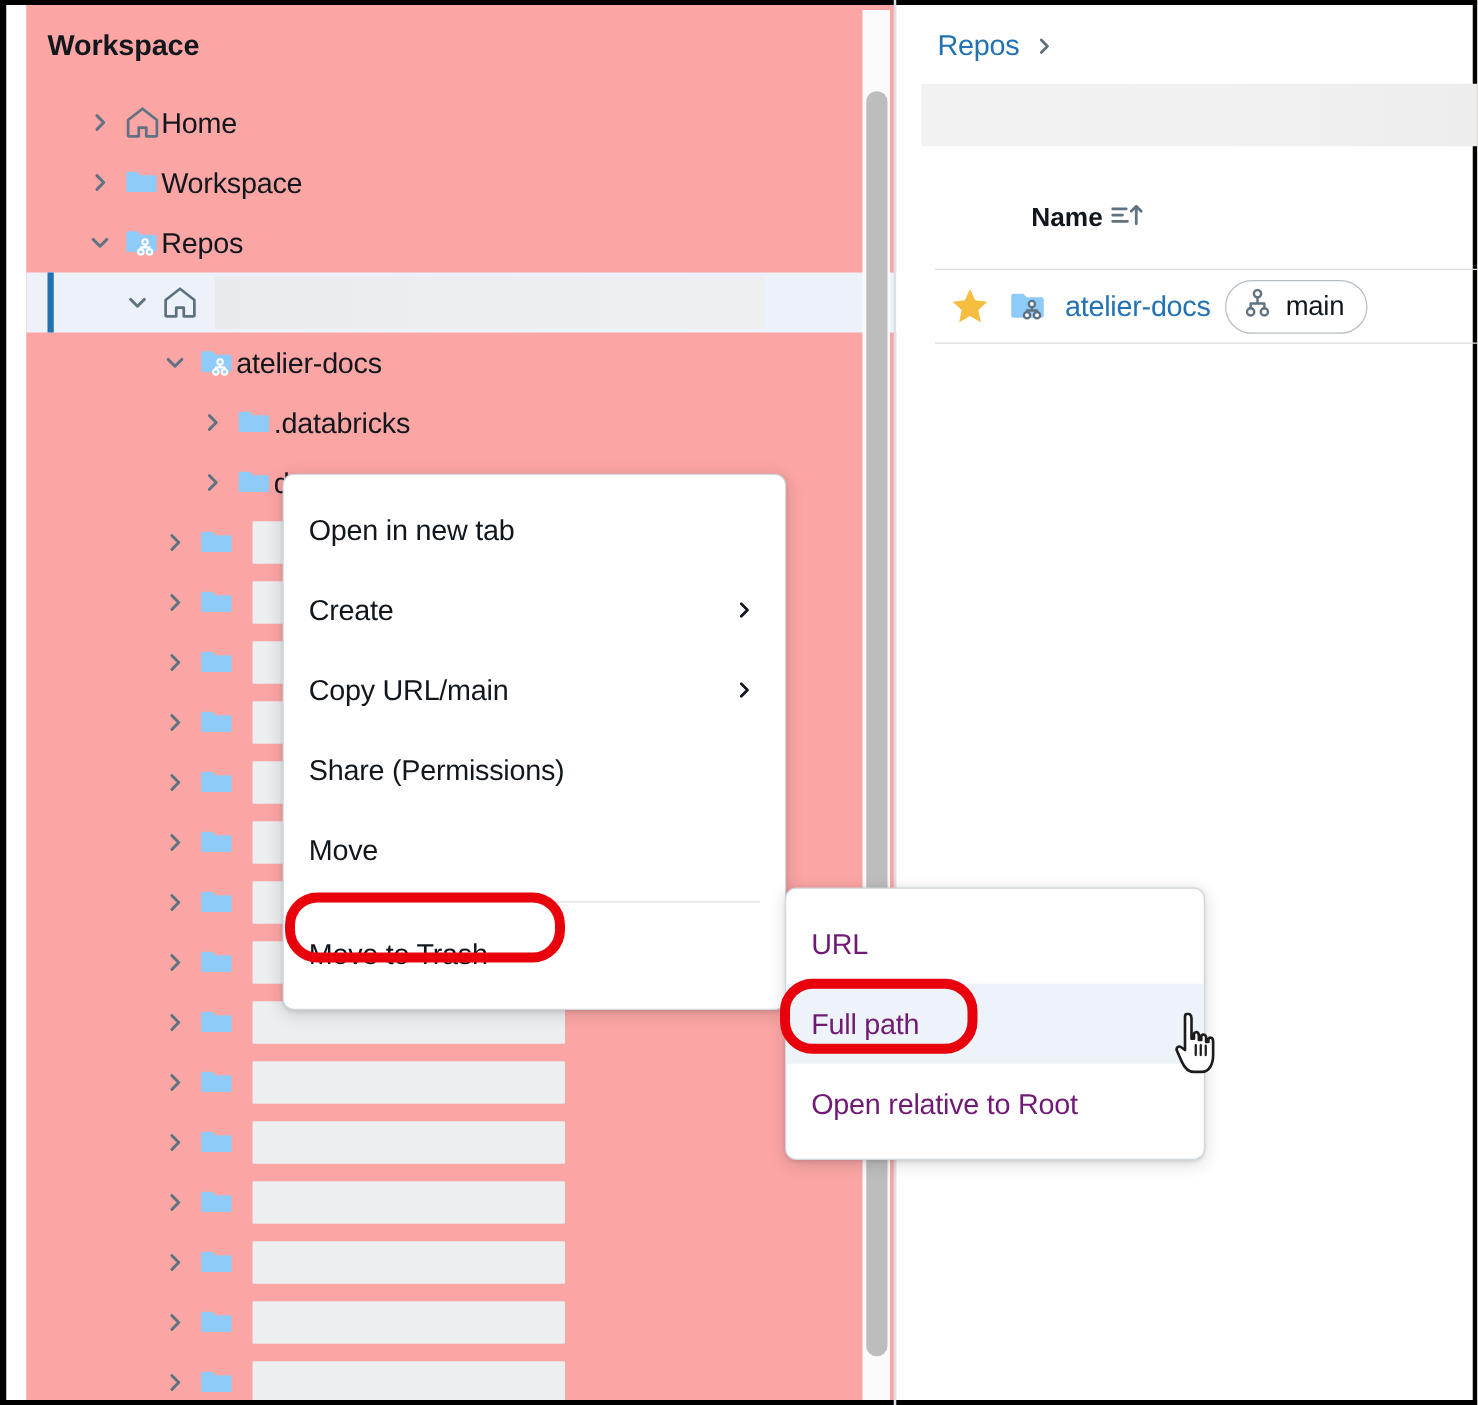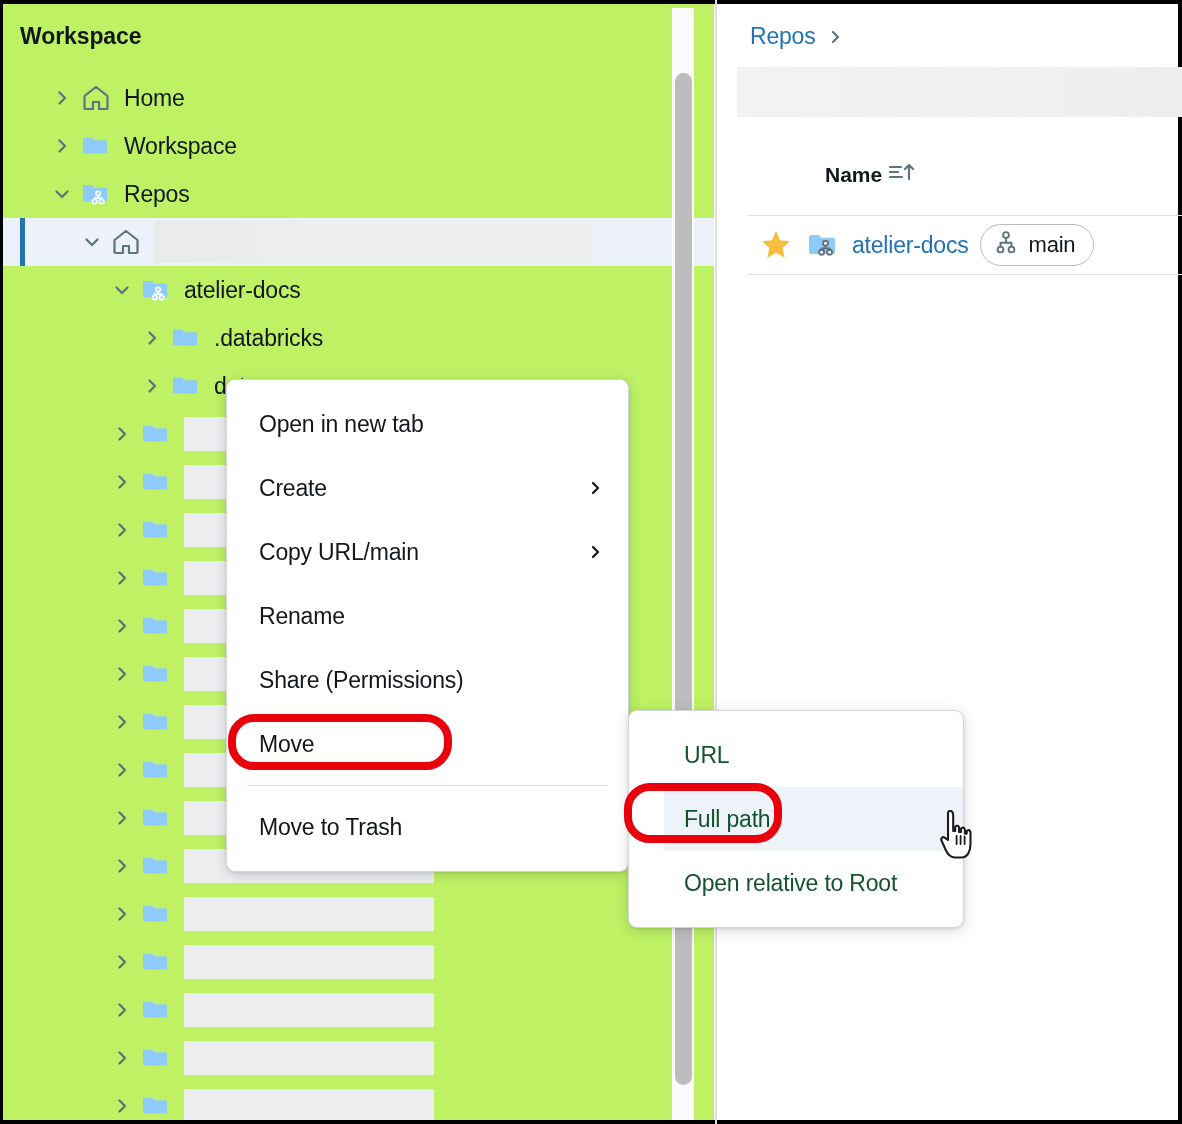--- a/index.html
+++ b/index.html
@@ -32,23 +32,23 @@
     position: absolute; left: 0; bottom: 0; width: 1182px; height: 4px;
     background: #000000;
   }
   .frame-right-edge {
     position: absolute; right: 0; top: 0; width: 4px; height: 1124px;
     background: #000000;
   }
 
   
   .tree-panel {
-    position: absolute; left: 3px; top: 4px;
+    position: absolute; left: 21px; top: 4px;
     width: 711px; height: 1116px;
-    background: #bef264;
+    background: #fca5a5;
     overflow: hidden;
     text-align: right;
   }
   .panel-divider {
     position: absolute; left: 715px; top: 0; width: 2px; height: 1124px;
     background: #dce0e3;
   }
 
   .tree-title {
     position: absolute; left: 17px; top: 19px;
@@ -81,21 +81,20 @@
   }
   .chev svg { display: block; }
   .ico {
     width: 30px; height: 30px;
     flex: 0 0 30px;
     margin-left: 8px;
     display: flex; align-items: center; justify-content: center;
   }
   .ico svg { display: block; }
   .tree-label {
-    margin-left: 13px;
     font-size: 23px; color: #11171c;
     letter-spacing: -0.2px;
   }
   .redacted {
     margin-left: 13px;
     height: 42px; width: 440px;
     background: linear-gradient(90deg,#e8eaec 0%, #eceef0 40%, #edeff1 100%);
     border-radius: 1px;
   }
   .redacted.small {
@@ -173,21 +172,21 @@
     border: 1px solid #d2d7dc;
     border-radius: 9px;
     box-shadow: 0 3px 14px rgba(17,23,28,0.16), 0 1px 3px rgba(17,23,28,0.10);
     padding: 12px 0 12px 0;
     z-index: 40;
   }
   .ctx-item {
     position: relative;
     height: 64px;
     display: flex; align-items: center;
-    padding: 0 20px 0 32px;
+    padding: 0 20px 0 20px;
     font-size: 23px; color: #11171c;
     letter-spacing: -0.2px;
   }
   .ctx-item .ctx-arrow {
     position: absolute; right: 24px; top: 50%;
     transform: translateY(-50%);
     color: #11171c; display: flex;
   }
   .ctx-sep {
     height: 1px; background: #dce0e3;
@@ -202,23 +201,22 @@
     border: 1px solid #d2d7dc;
     border-radius: 9px;
     box-shadow: 0 3px 14px rgba(17,23,28,0.16), 0 1px 3px rgba(17,23,28,0.10);
     padding: 12px 0 12px 0;
     z-index: 60;
   }
   .sub-item {
     height: 64px;
     display: flex; align-items: center;
     padding: 0 20px;
-    font-size: 23px; color: #14532d;
+    font-size: 23px; color: #701a75;
     letter-spacing: -0.2px;
-    margin-left: 35px;
   }
   .sub-item.hover { background: #eef2f9; }
 
   
   .annot {
     position: absolute;
     border: 8px solid #e8000d;
     border-radius: 26px;
     z-index: 80;
     pointer-events: none;
@@ -647,23 +645,20 @@
       </div>
       <div class="ctx-item">
         <span>Copy URL/main</span>
         <span class="ctx-arrow">
           <svg width="16" height="20" viewBox="0 0 16 20" fill="none">
             <path d="M5 5 L10 10 L5 15" stroke="#11171c" stroke-width="2.2" stroke-linecap="round" stroke-linejoin="round"></path>
           </svg>
         </span>
       </div>
       <div class="ctx-item">
-        <span>Rename</span>
-      </div>
-      <div class="ctx-item">
         <span>Share (Permissions)</span>
       </div>
       <div class="ctx-item">
         <span>Move</span>
       </div>
       <div class="ctx-sep"></div>
       <div class="ctx-item">
         <span>Move to Trash</span>
       </div>
     </div>

